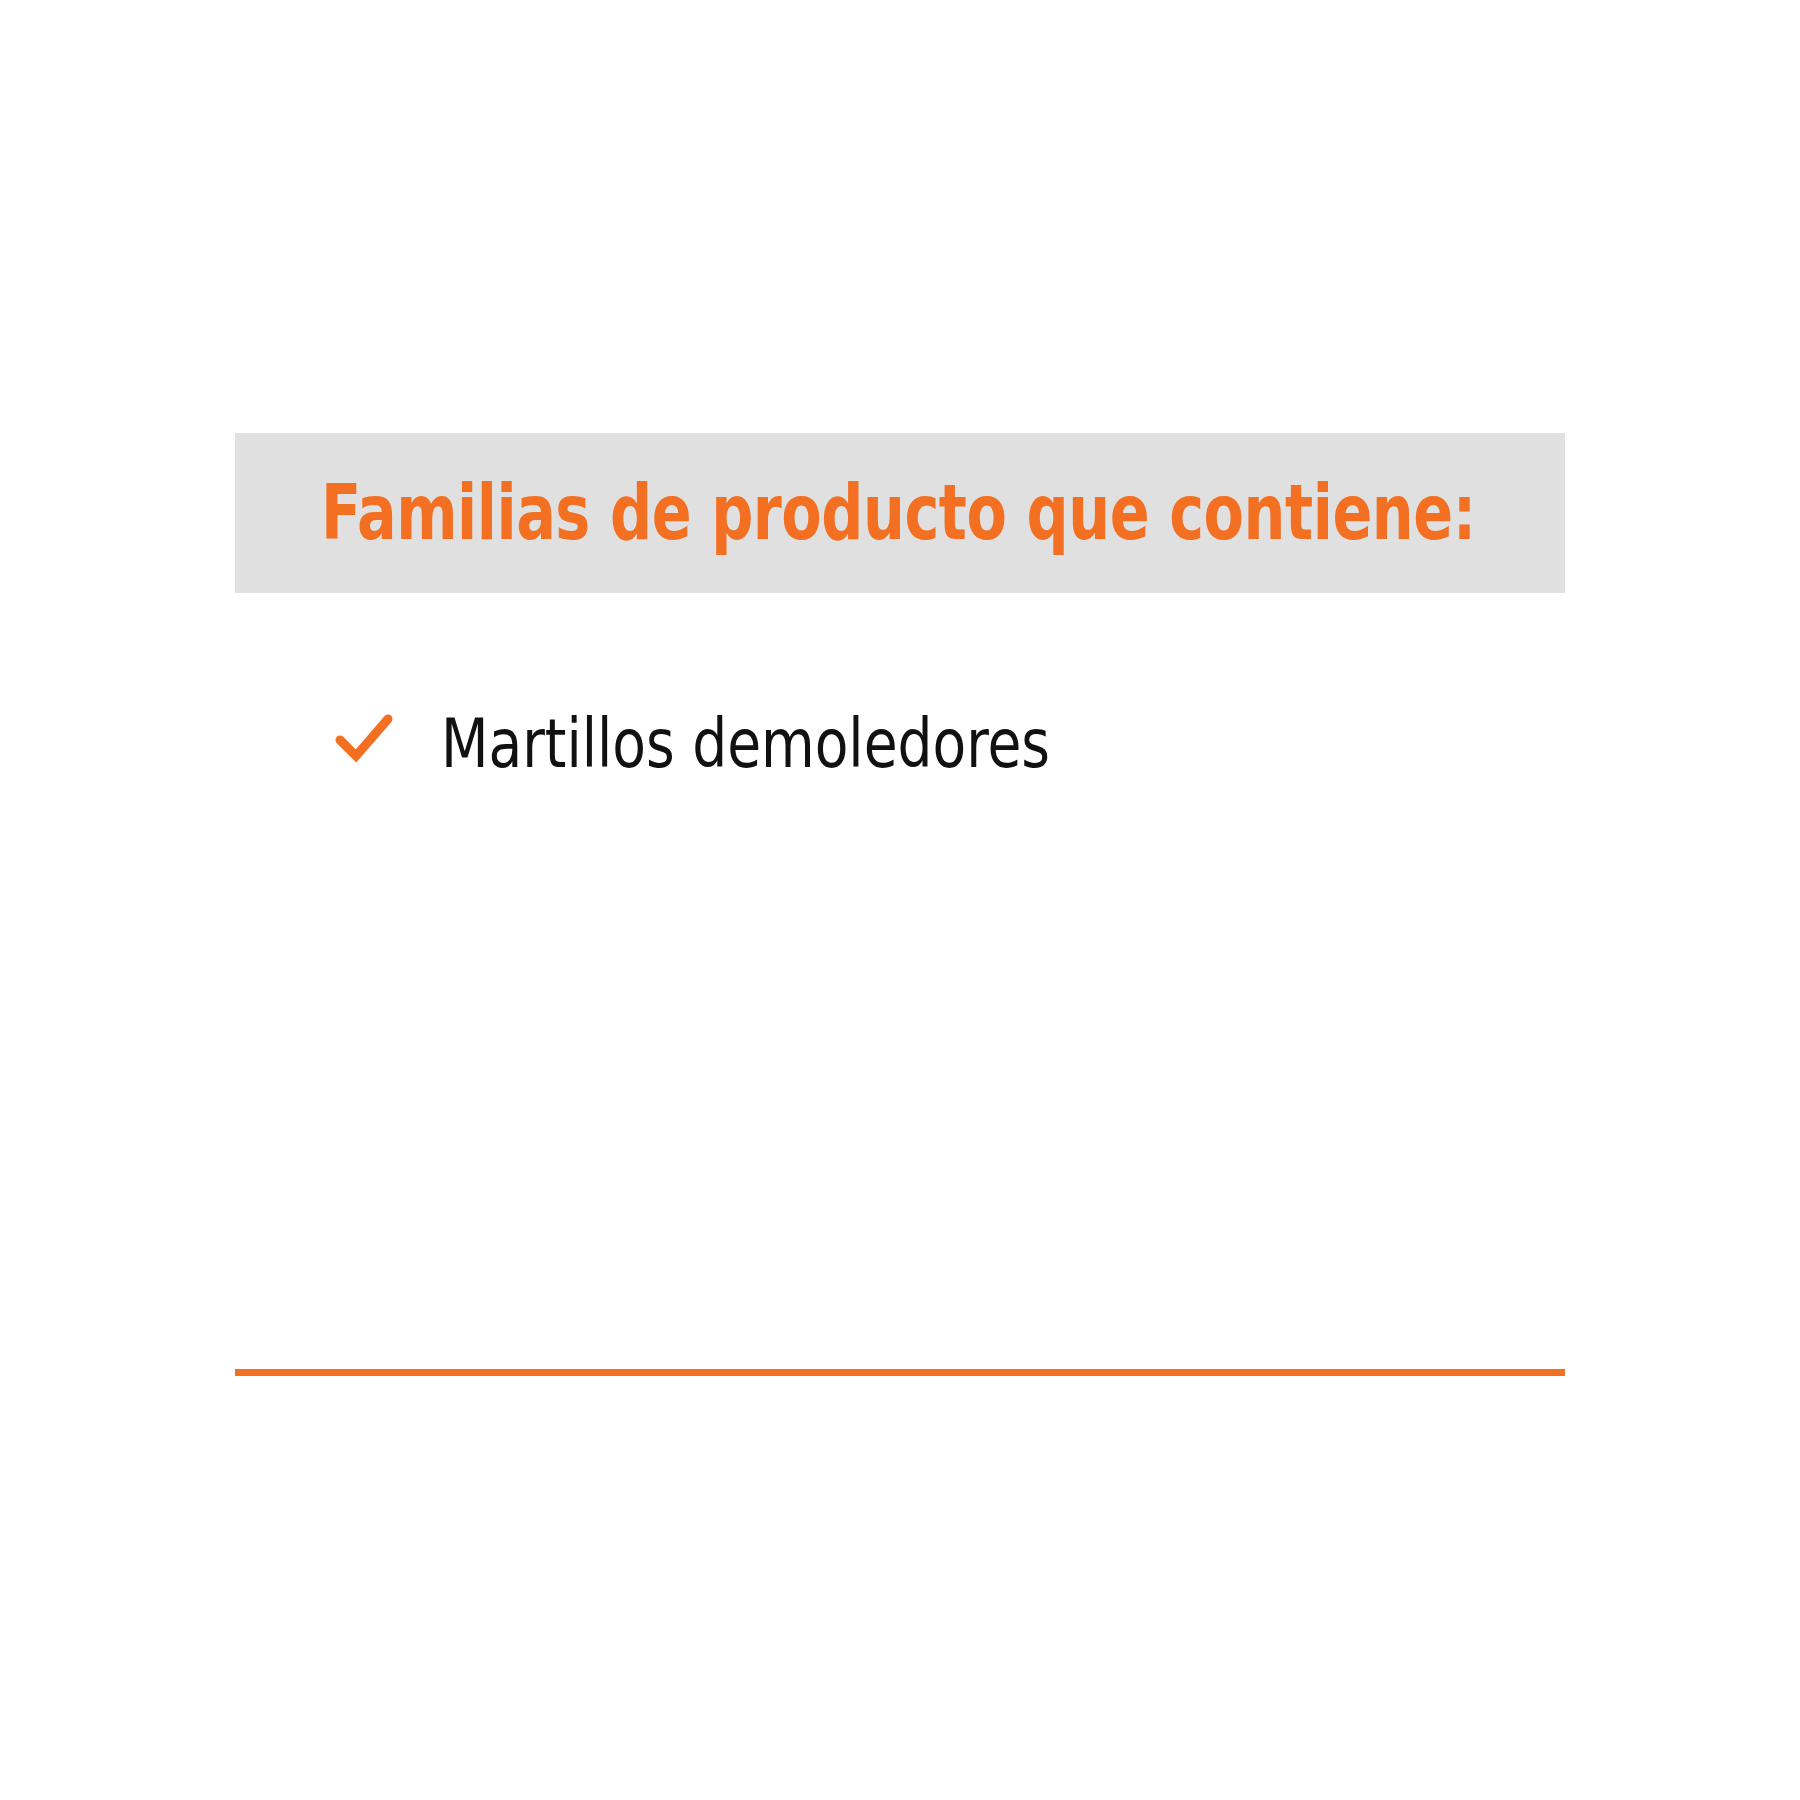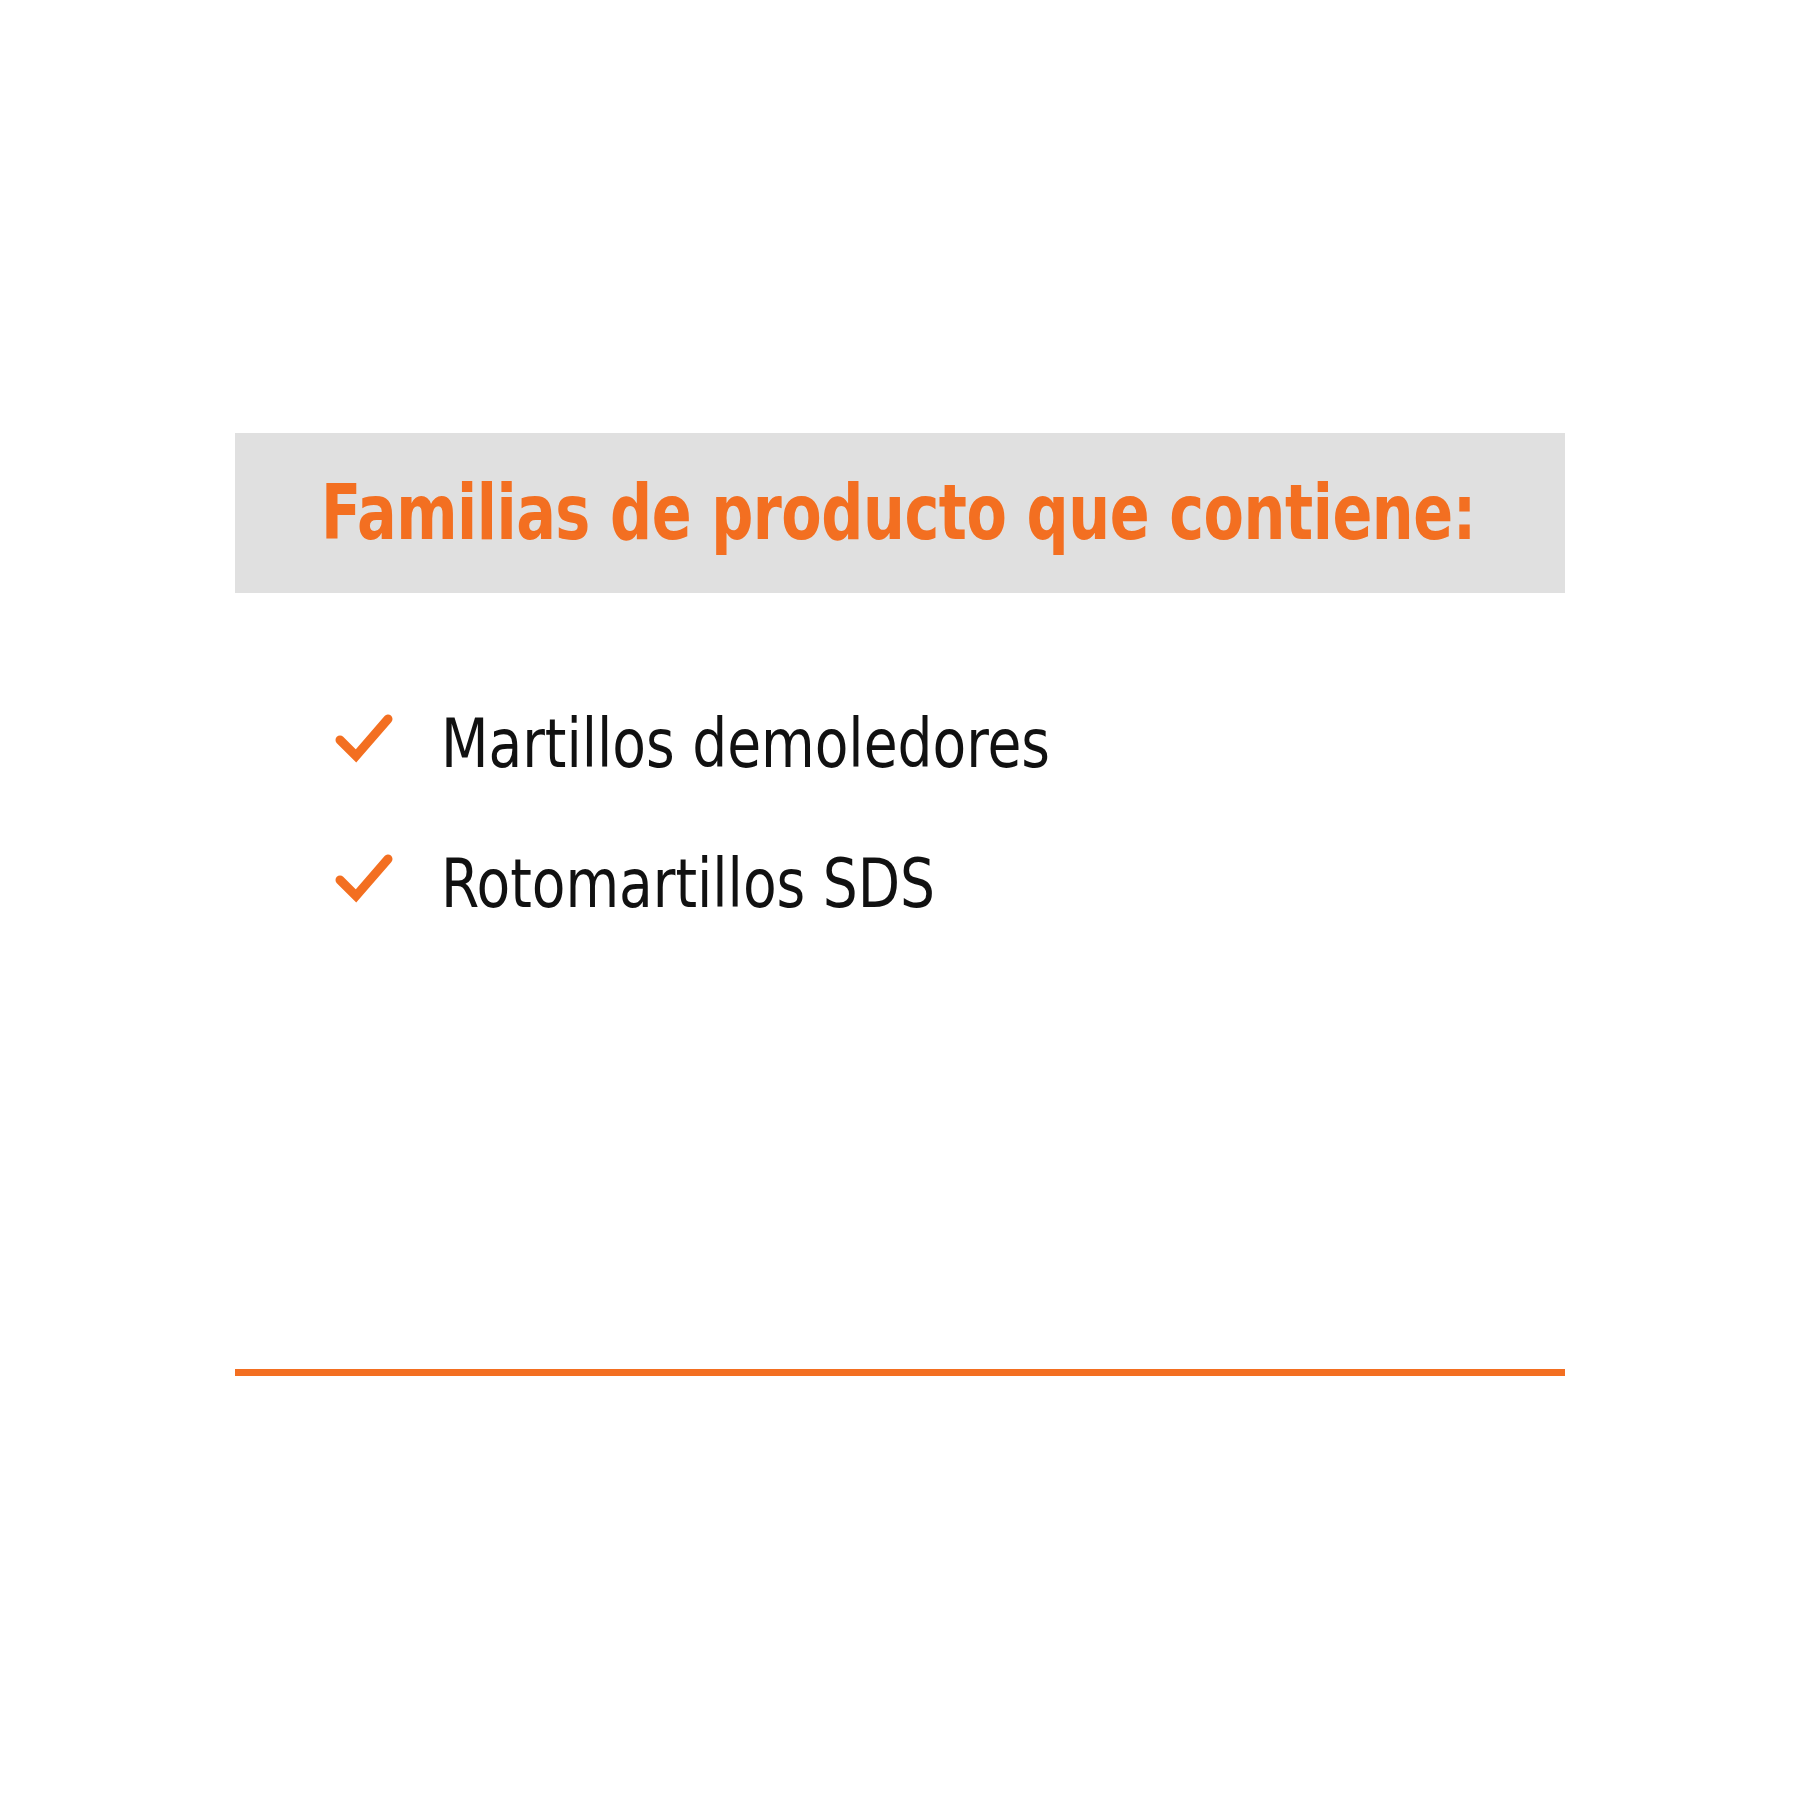--- a/index.html
+++ b/index.html
@@ -112,28 +112,20 @@
 
     <li class="feature-item">
       <span class="check-icon">
         <svg viewBox="0 0 58 58" xmlns="http://www.w3.org/2000/svg" aria-hidden="true">
           <path d="M5 30 L21 46 L53 9" fill="none" stroke="#f36f21" stroke-width="9" stroke-linecap="round" stroke-linejoin="miter"></path>
         </svg>
       </span>
       <span class="feature-label">Martillos demoledores</span>
     </li>
 
-    <li class="feature-item">
-      <span class="check-icon">
-        <svg viewBox="0 0 58 58" xmlns="http://www.w3.org/2000/svg" aria-hidden="true">
-          <path d="M5 30 L21 46 L53 9" fill="none" stroke="#f36f21" stroke-width="9" stroke-linecap="round" stroke-linejoin="miter"></path>
-        </svg>
-      </span>
-      <span class="feature-label">Rotomartillos SDS</span>
-    </li>
 
 
 
   </ul>
 
   <div class="bottom-rule"></div>
 
 </div>
 
 </body></html>

